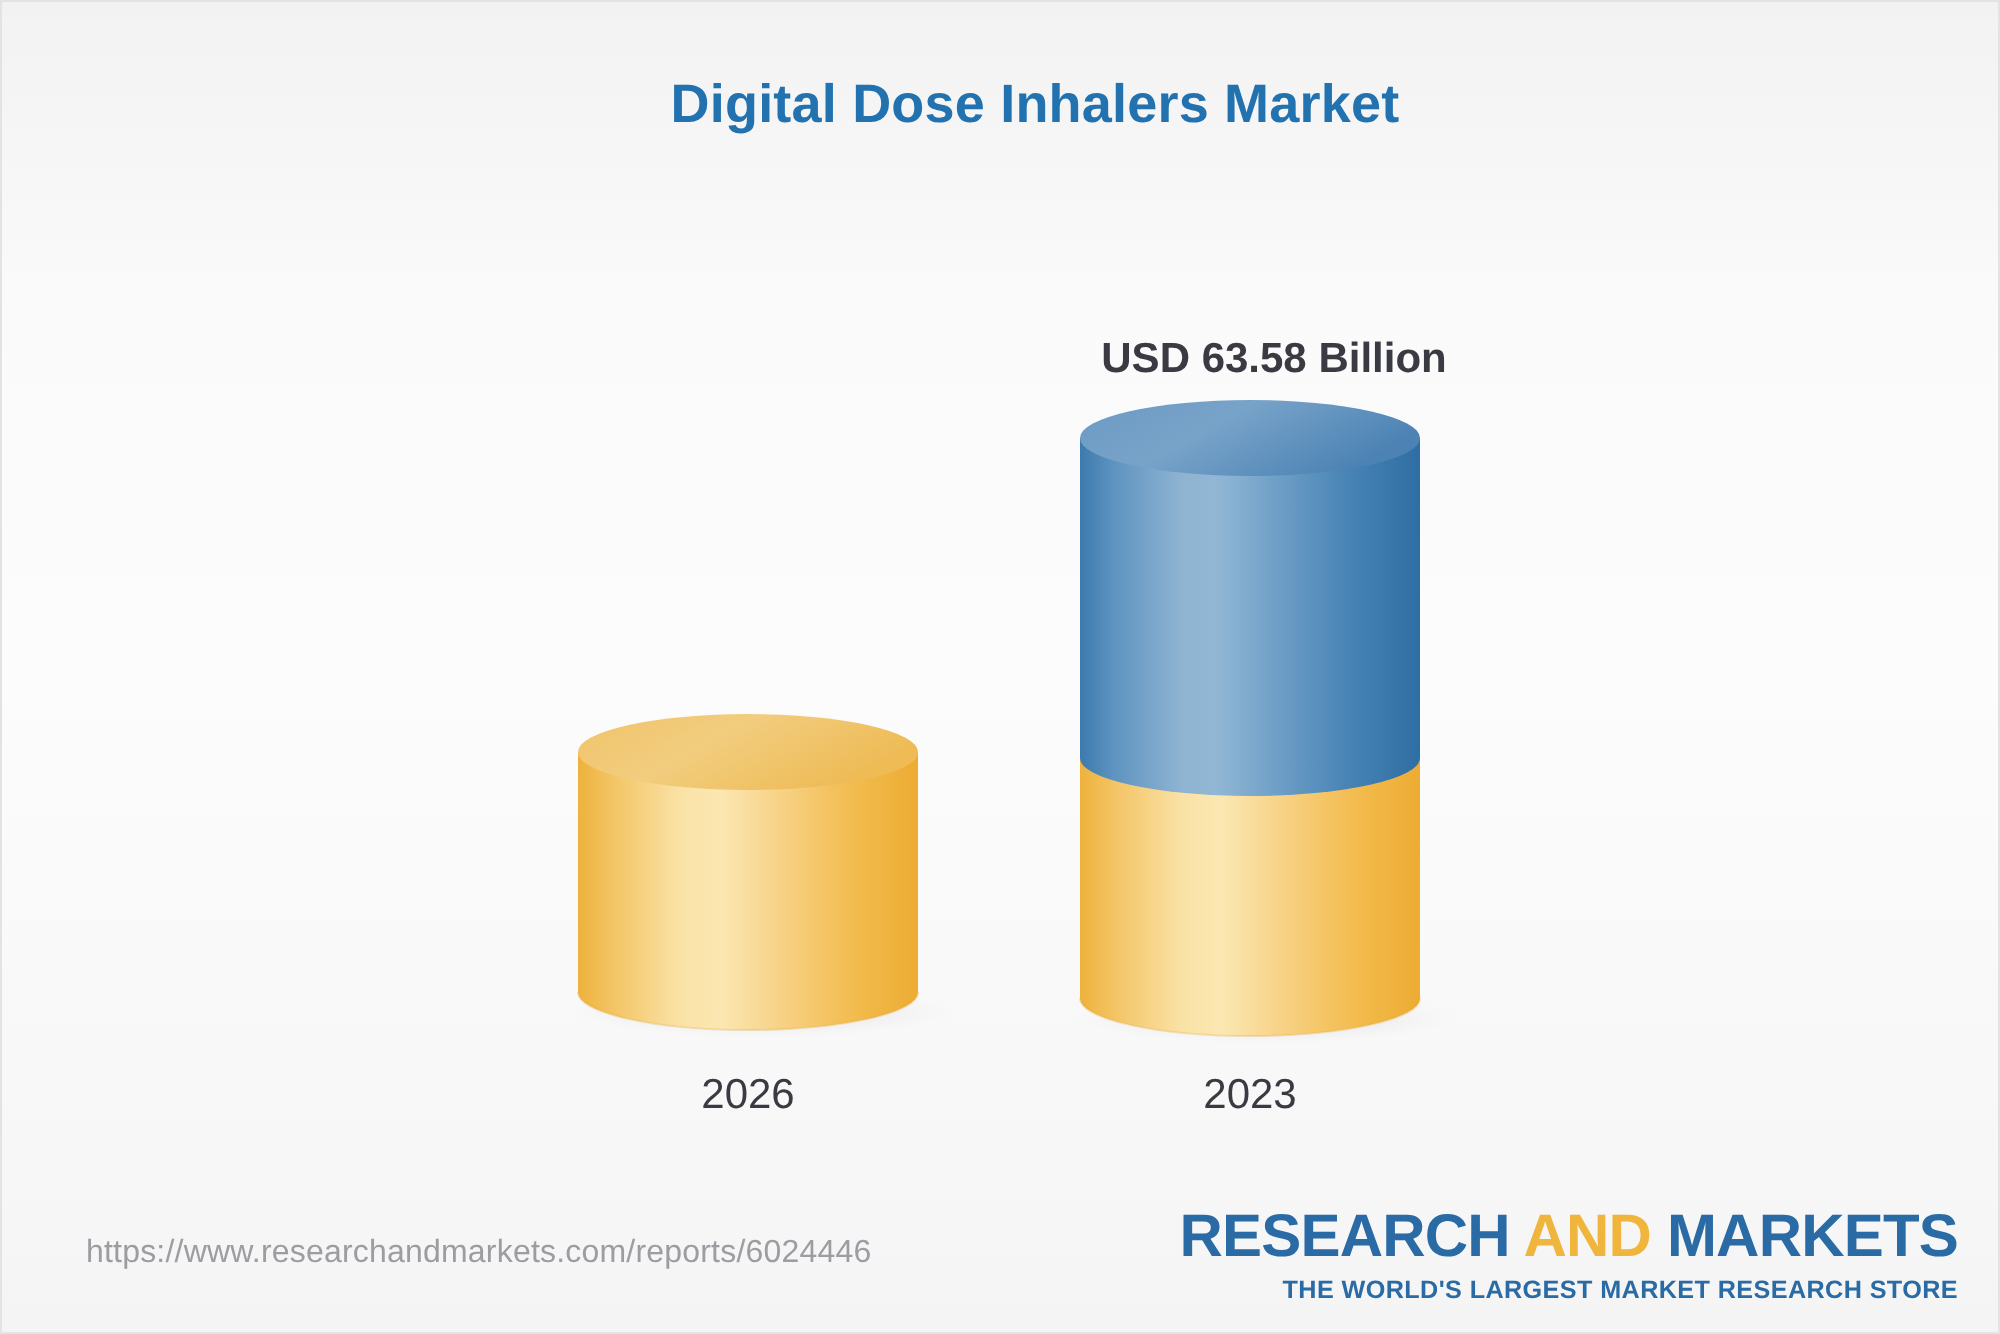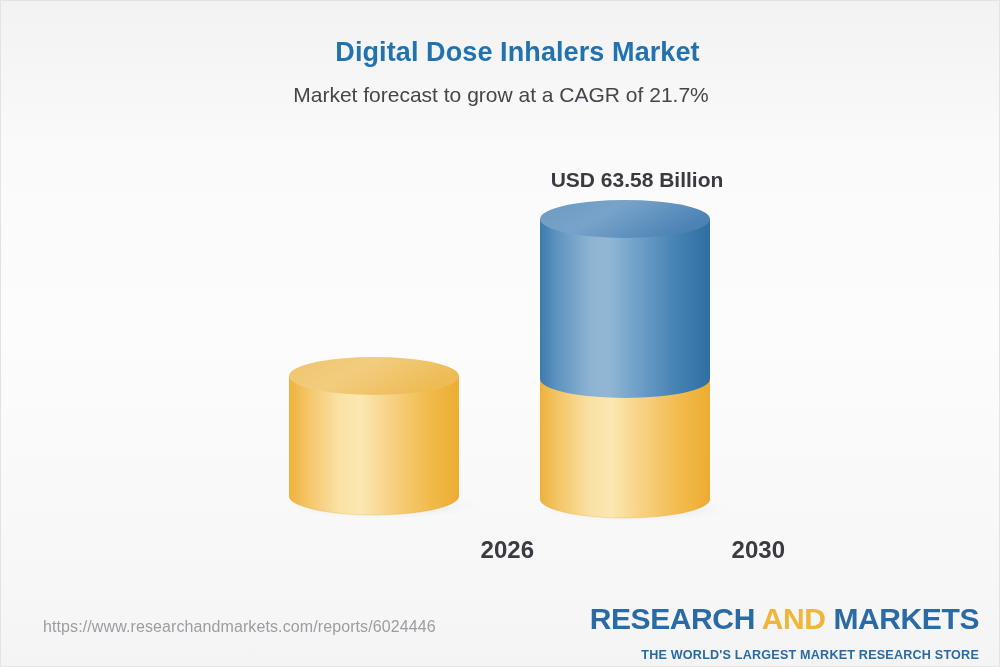--- a/index.html
+++ b/index.html
@@ -67,23 +67,23 @@
     text-align: center;
     font-size: 21px;
     font-weight: bold;
     color: #3a3a42;
     white-space: nowrap;
   }
 
   .cat-label {
     position: absolute;
     width: 320px;
-    text-align: right;
-    font-size: 24px;
-    font-weight: bold;
+    text-align: center;
+    font-size: 21px;
+    font-weight: normal;
     color: #3a3a42;
   }
 
   .cyl {
     position: absolute;
   }
 
   
   #footer {
     position: absolute;
@@ -109,36 +109,35 @@
   #brand-name {
     font-size: 30px;
     font-weight: bold;
     letter-spacing: -0.4px;
     line-height: 34px;
     white-space: nowrap;
   }
   #brand-name .w1, #brand-name .w3 { color: #2a6ba5; }
   #brand-name .w2 { color: #f0b53c; }
   #brand-tagline {
-    margin-top: 12px;
+    margin-top: 2px;
     font-size: 12.6px;
     font-weight: bold;
     color: #2a6ba5;
     letter-spacing: 0.2px;
     white-space: nowrap;
   }
 </style>
 </head>
 <body>
 
 <div id="page">
 
   <div id="header">
     <div id="chart-title">Digital Dose Inhalers Market</div>
-    <div id="chart-subtitle">Market forecast to grow at a CAGR of 21.7%</div>
   </div>
 
   <div id="plot">
 
     <div class="bar-group" style="left:213px; top:160px; width:320px; height:400px;">
 
 
       <svg class="cyl" style="left:0; top:190px;" width="320" height="170" viewBox="0 0 320 170">
         <defs>
           <linearGradient id="yBody" x1="0" y1="0" x2="1" y2="0">
@@ -214,21 +213,21 @@
         <ellipse cx="168" cy="315" rx="96" ry="13" fill="url(#shadow2030)"></ellipse>
 
         <path d="M 75,185 L 75,305 A 85,19 0 0 0 245,305 L 245,185 Z" fill="url(#yBody2)"></path>
         <path d="M 75,305 A 85,19 0 0 0 245,305" fill="none" stroke="#e9a42a" stroke-opacity="0.30" stroke-width="1"></path>
 
         <path d="M 75,25 L 75,185 A 85,19 0 0 0 245,185 L 245,25 Z" fill="url(#bBody)"></path>
 
         <ellipse cx="160" cy="25" rx="85" ry="19" fill="url(#bTop)"></ellipse>
       </svg>
 
-      <div class="cat-label" style="left:0; top:375px;">2030</div>
+      <div class="cat-label" style="left:0; top:375px;">2023</div>
     </div>
 
   </div>
 
   <div id="footer">
     <div id="source-url">https://www.researchandmarkets.com/reports/6024446</div>
 
     <div id="brand">
       <div id="brand-name">
         <span class="w1">RESEARCH</span><span> </span><span class="w2">AND</span><span> </span><span class="w3">MARKETS</span>

